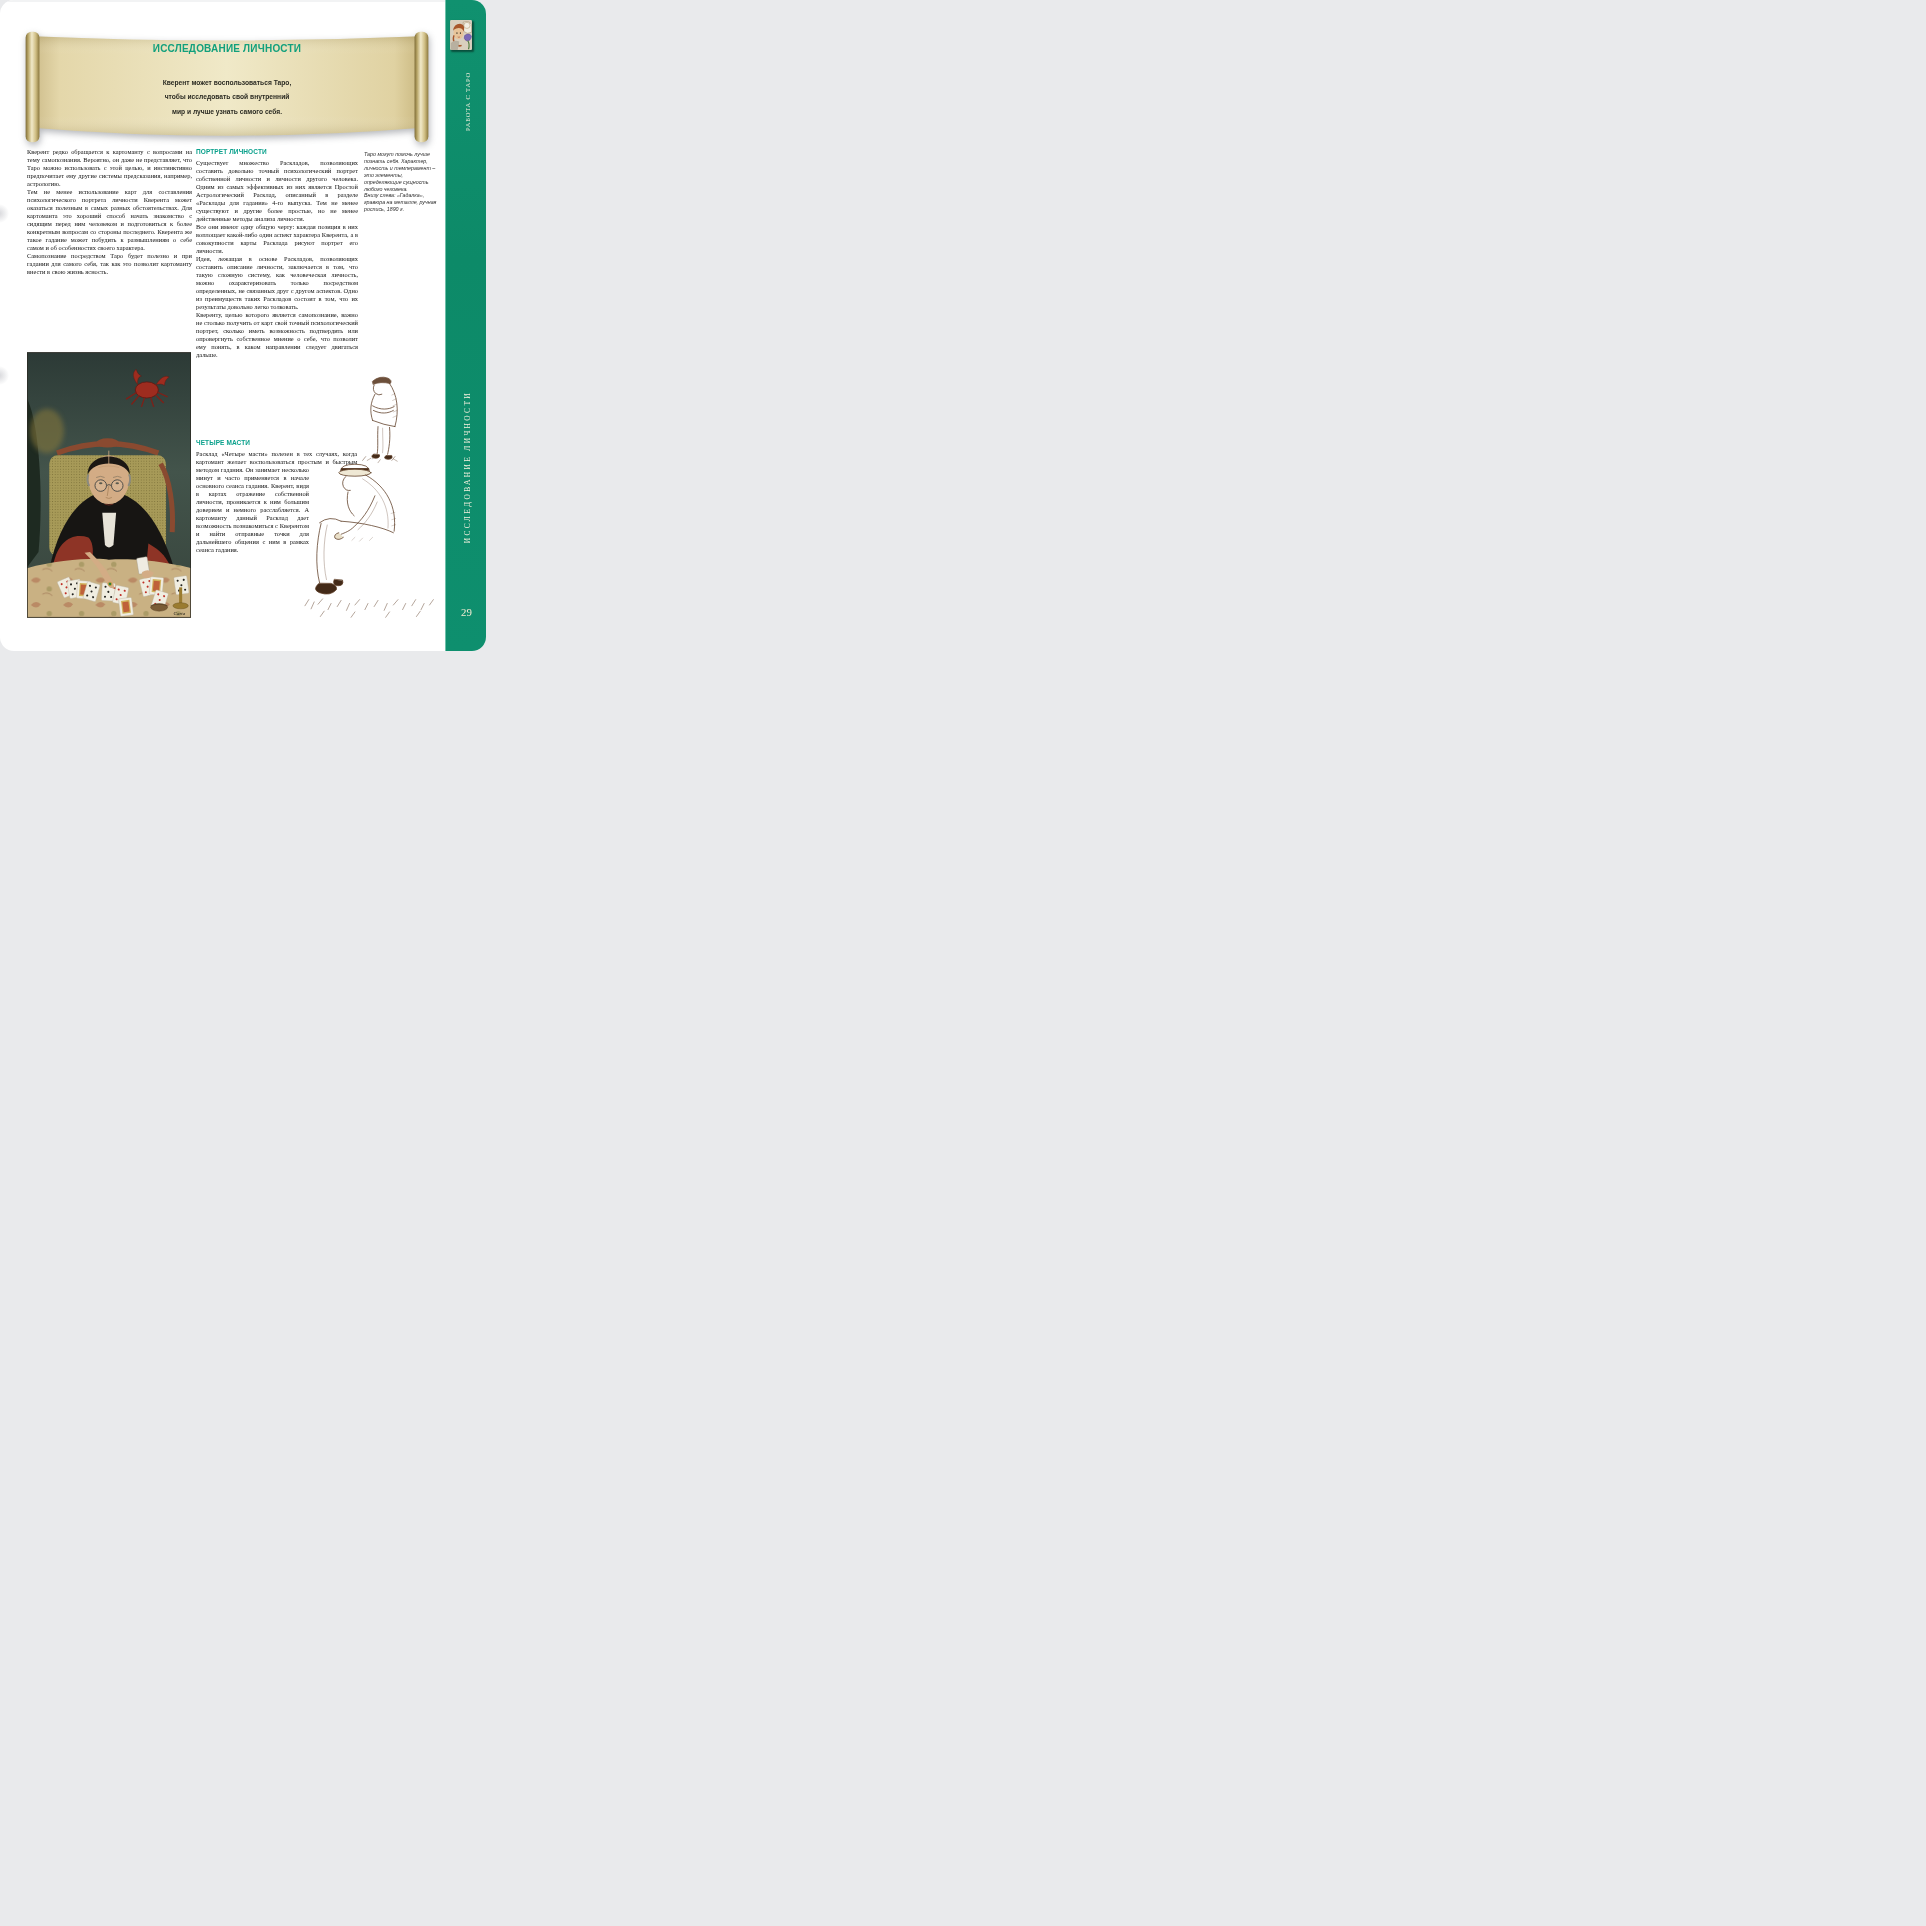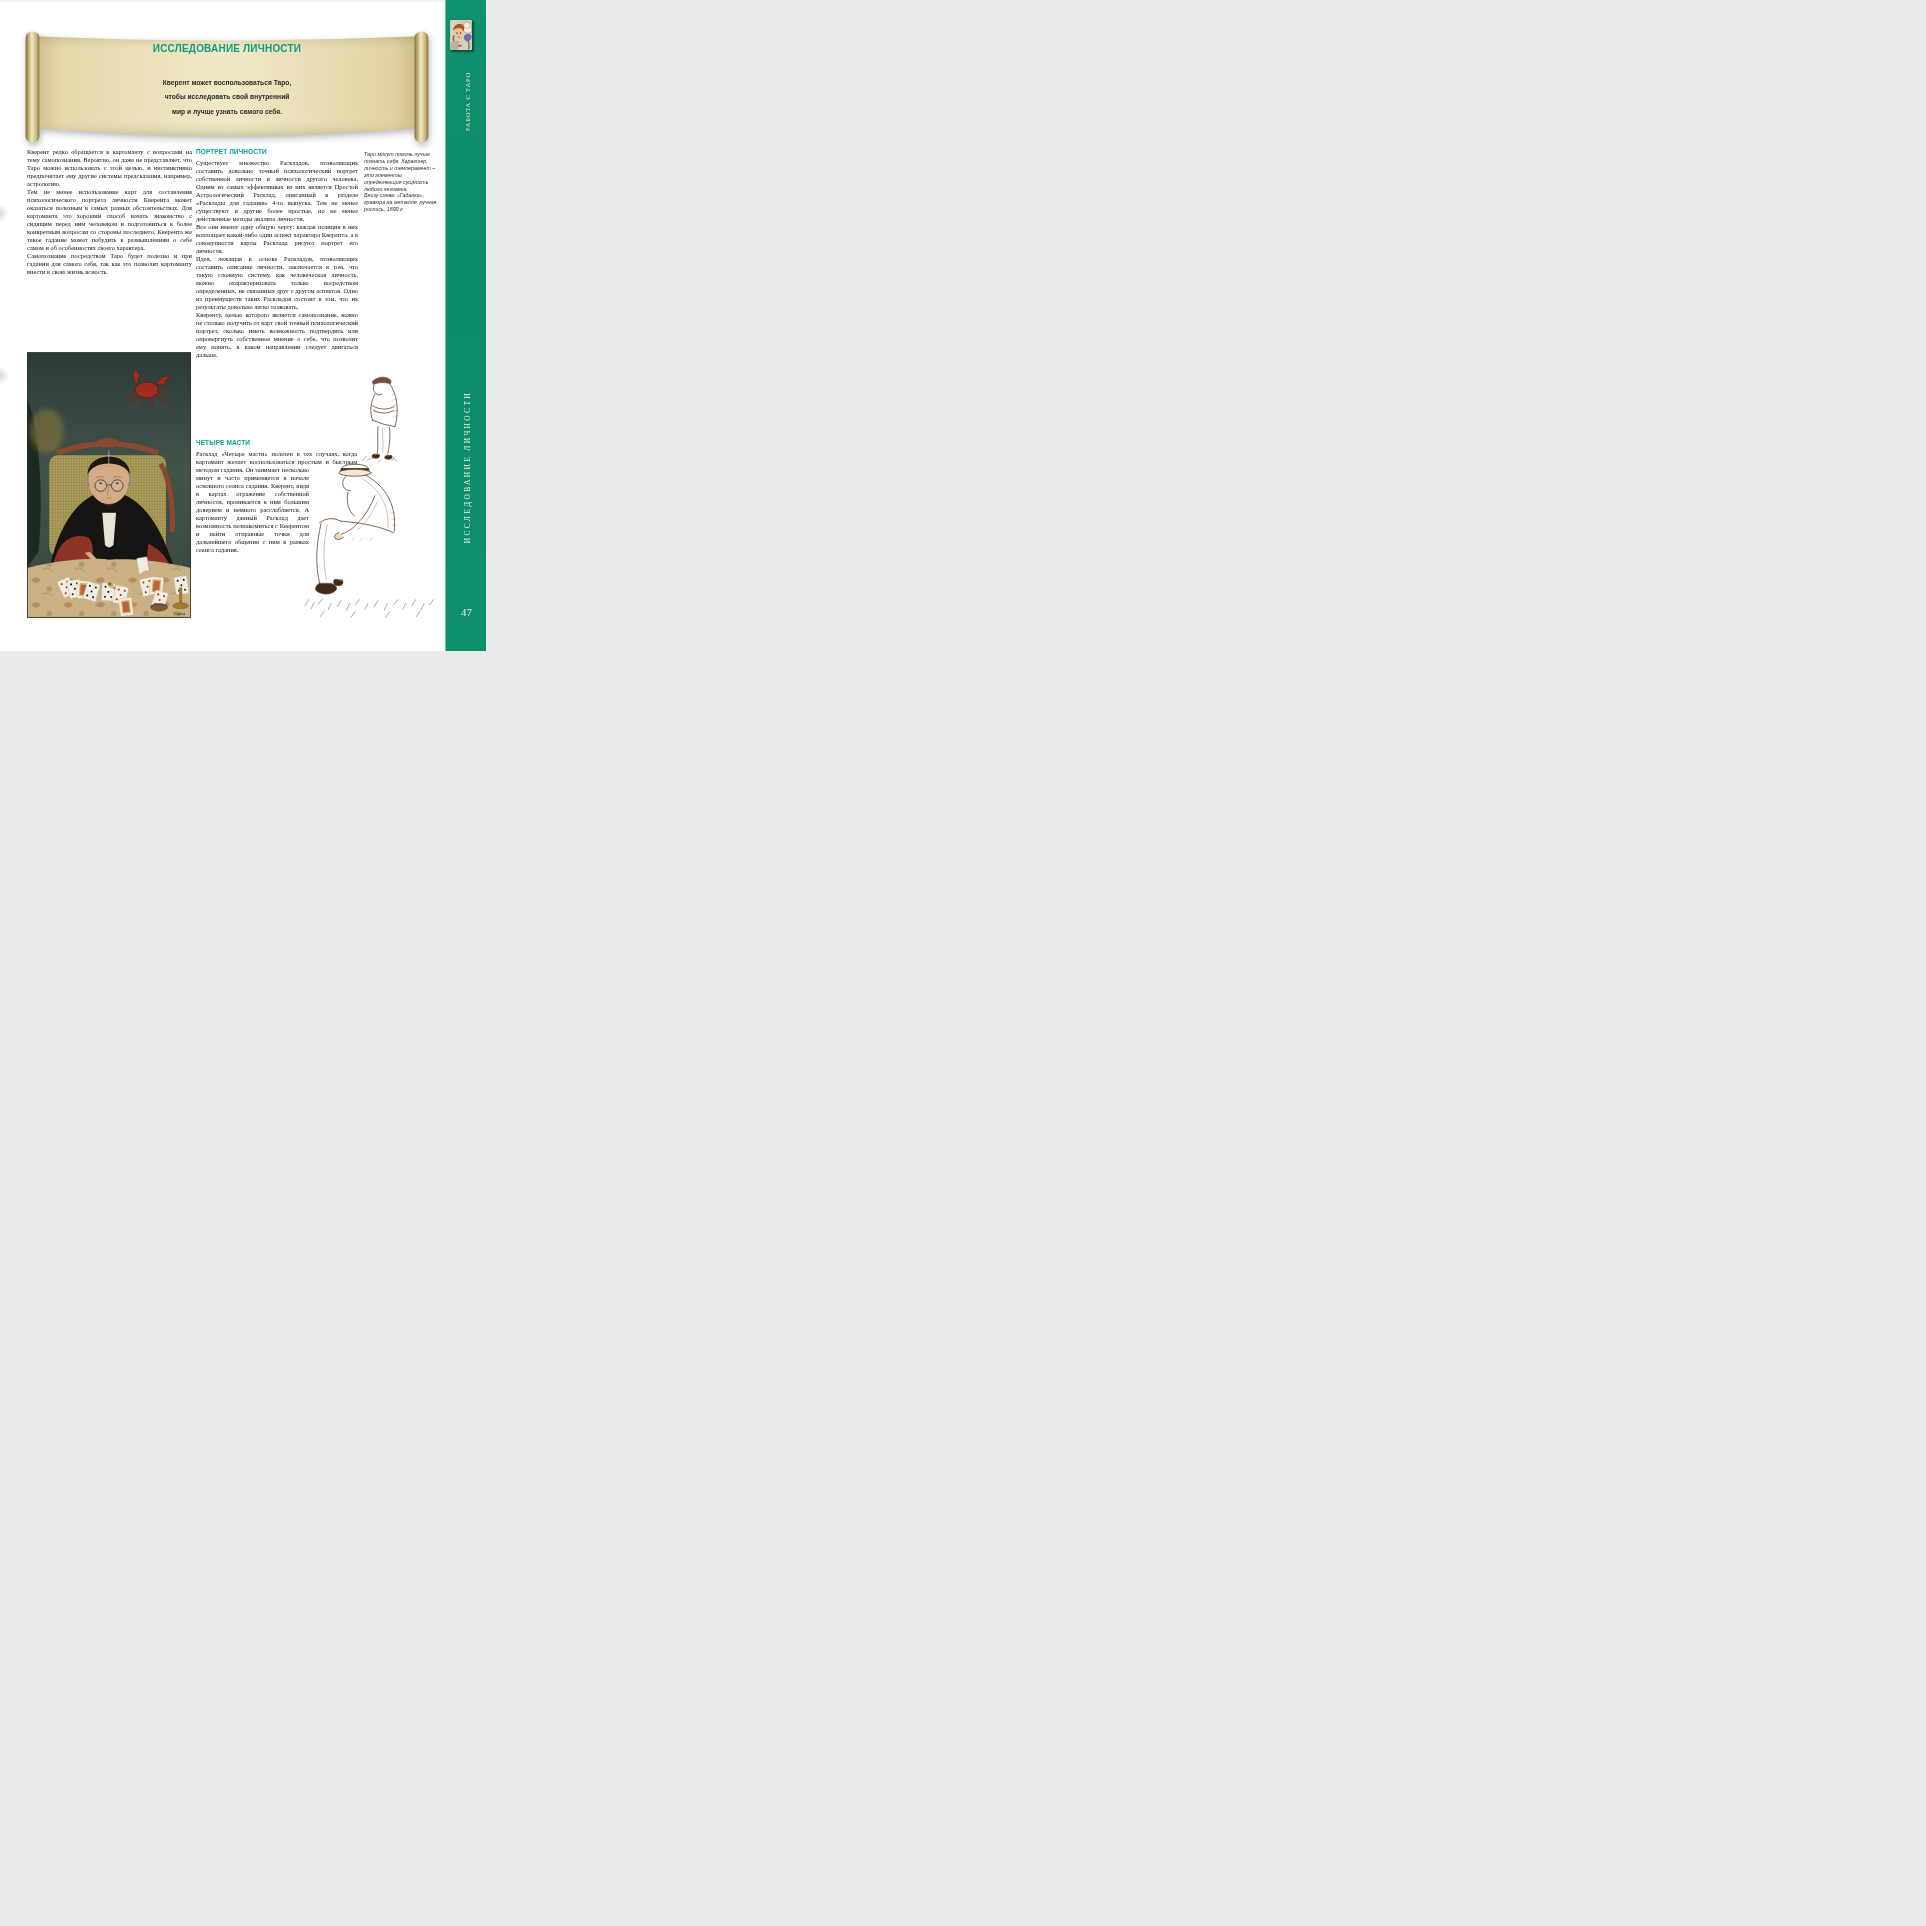--- a/index.html
+++ b/index.html
@@ -1,17 +1,17 @@
 <!DOCTYPE html>
 <html lang="ru" style="font-size:6.2px"><head>
 <meta charset="utf-8">
 <style>
   html,body{margin:0;padding:0;background:#e9eaec;}
   .page{position:relative;width:486px;height:651px;background:#ffffff;overflow:hidden;
-        font-family:"Liberation Serif","DejaVu Serif",serif;}
+        font-family:"Liberation Serif","DejaVu Serif",serif;border-radius:14px;}
   .page-top-edge{position:absolute;left:0;top:0;width:100%;height:1.5px;background:#f2f3f4;}
 
   
   .sidebar{position:absolute;left:445px;top:0;width:41px;height:100%;
            background:linear-gradient(180deg,#10916f 0%,#0d8a68 40%,#0e8f6e 100%);
            border-left:0.4px solid rgba(190,235,222,.55);}
   .thumb{position:absolute;left:3.5px;top:19.6px;width:22px;height:30px;border-radius:1.2px;
          overflow:hidden;box-shadow:1.2px 1.5px 1.9px rgba(0,0,0,.45);}
   .v-label{position:absolute;left:50%;writing-mode:vertical-rl;transform:translateX(-50%) rotate(180deg);
            color:#f5f1df;white-space:nowrap;}
@@ -372,16 +372,16 @@
         <path d="M8 28 Q10 10 26 10 Q40 12 36 30 Q30 18 16 22 Q10 24 8 28 Z" fill="#a8562a"></path>
         <path d="M10 40 q-4 14 4 22 q8 8 16 4" stroke="#a8562a" stroke-width="4" fill="none"></path>
         <ellipse cx="18" cy="34" rx="1.6" ry="2.2" fill="#3c3428"></ellipse>
         <ellipse cx="27" cy="34" rx="1.6" ry="2.2" fill="#3c3428"></ellipse>
         <path d="M20 44 q3 2 6 0" stroke="#a04a34" stroke-width="1.5" fill="none"></path>
         <path d="M2 60 q10 -10 22 -4 l-4 22 l-18 0 z" fill="#b8b0a0"></path>
       </svg>
     </div>
     <div class="v-label v-top">РАБОТА С ТАРО</div>
     <div class="v-label v-bottom">ИССЛЕДОВАНИЕ ЛИЧНОСТИ</div>
-    <div class="pagenum">47</div>
+    <div class="pagenum">29</div>
   </aside>
 </div>
 
 
 </body></html>

